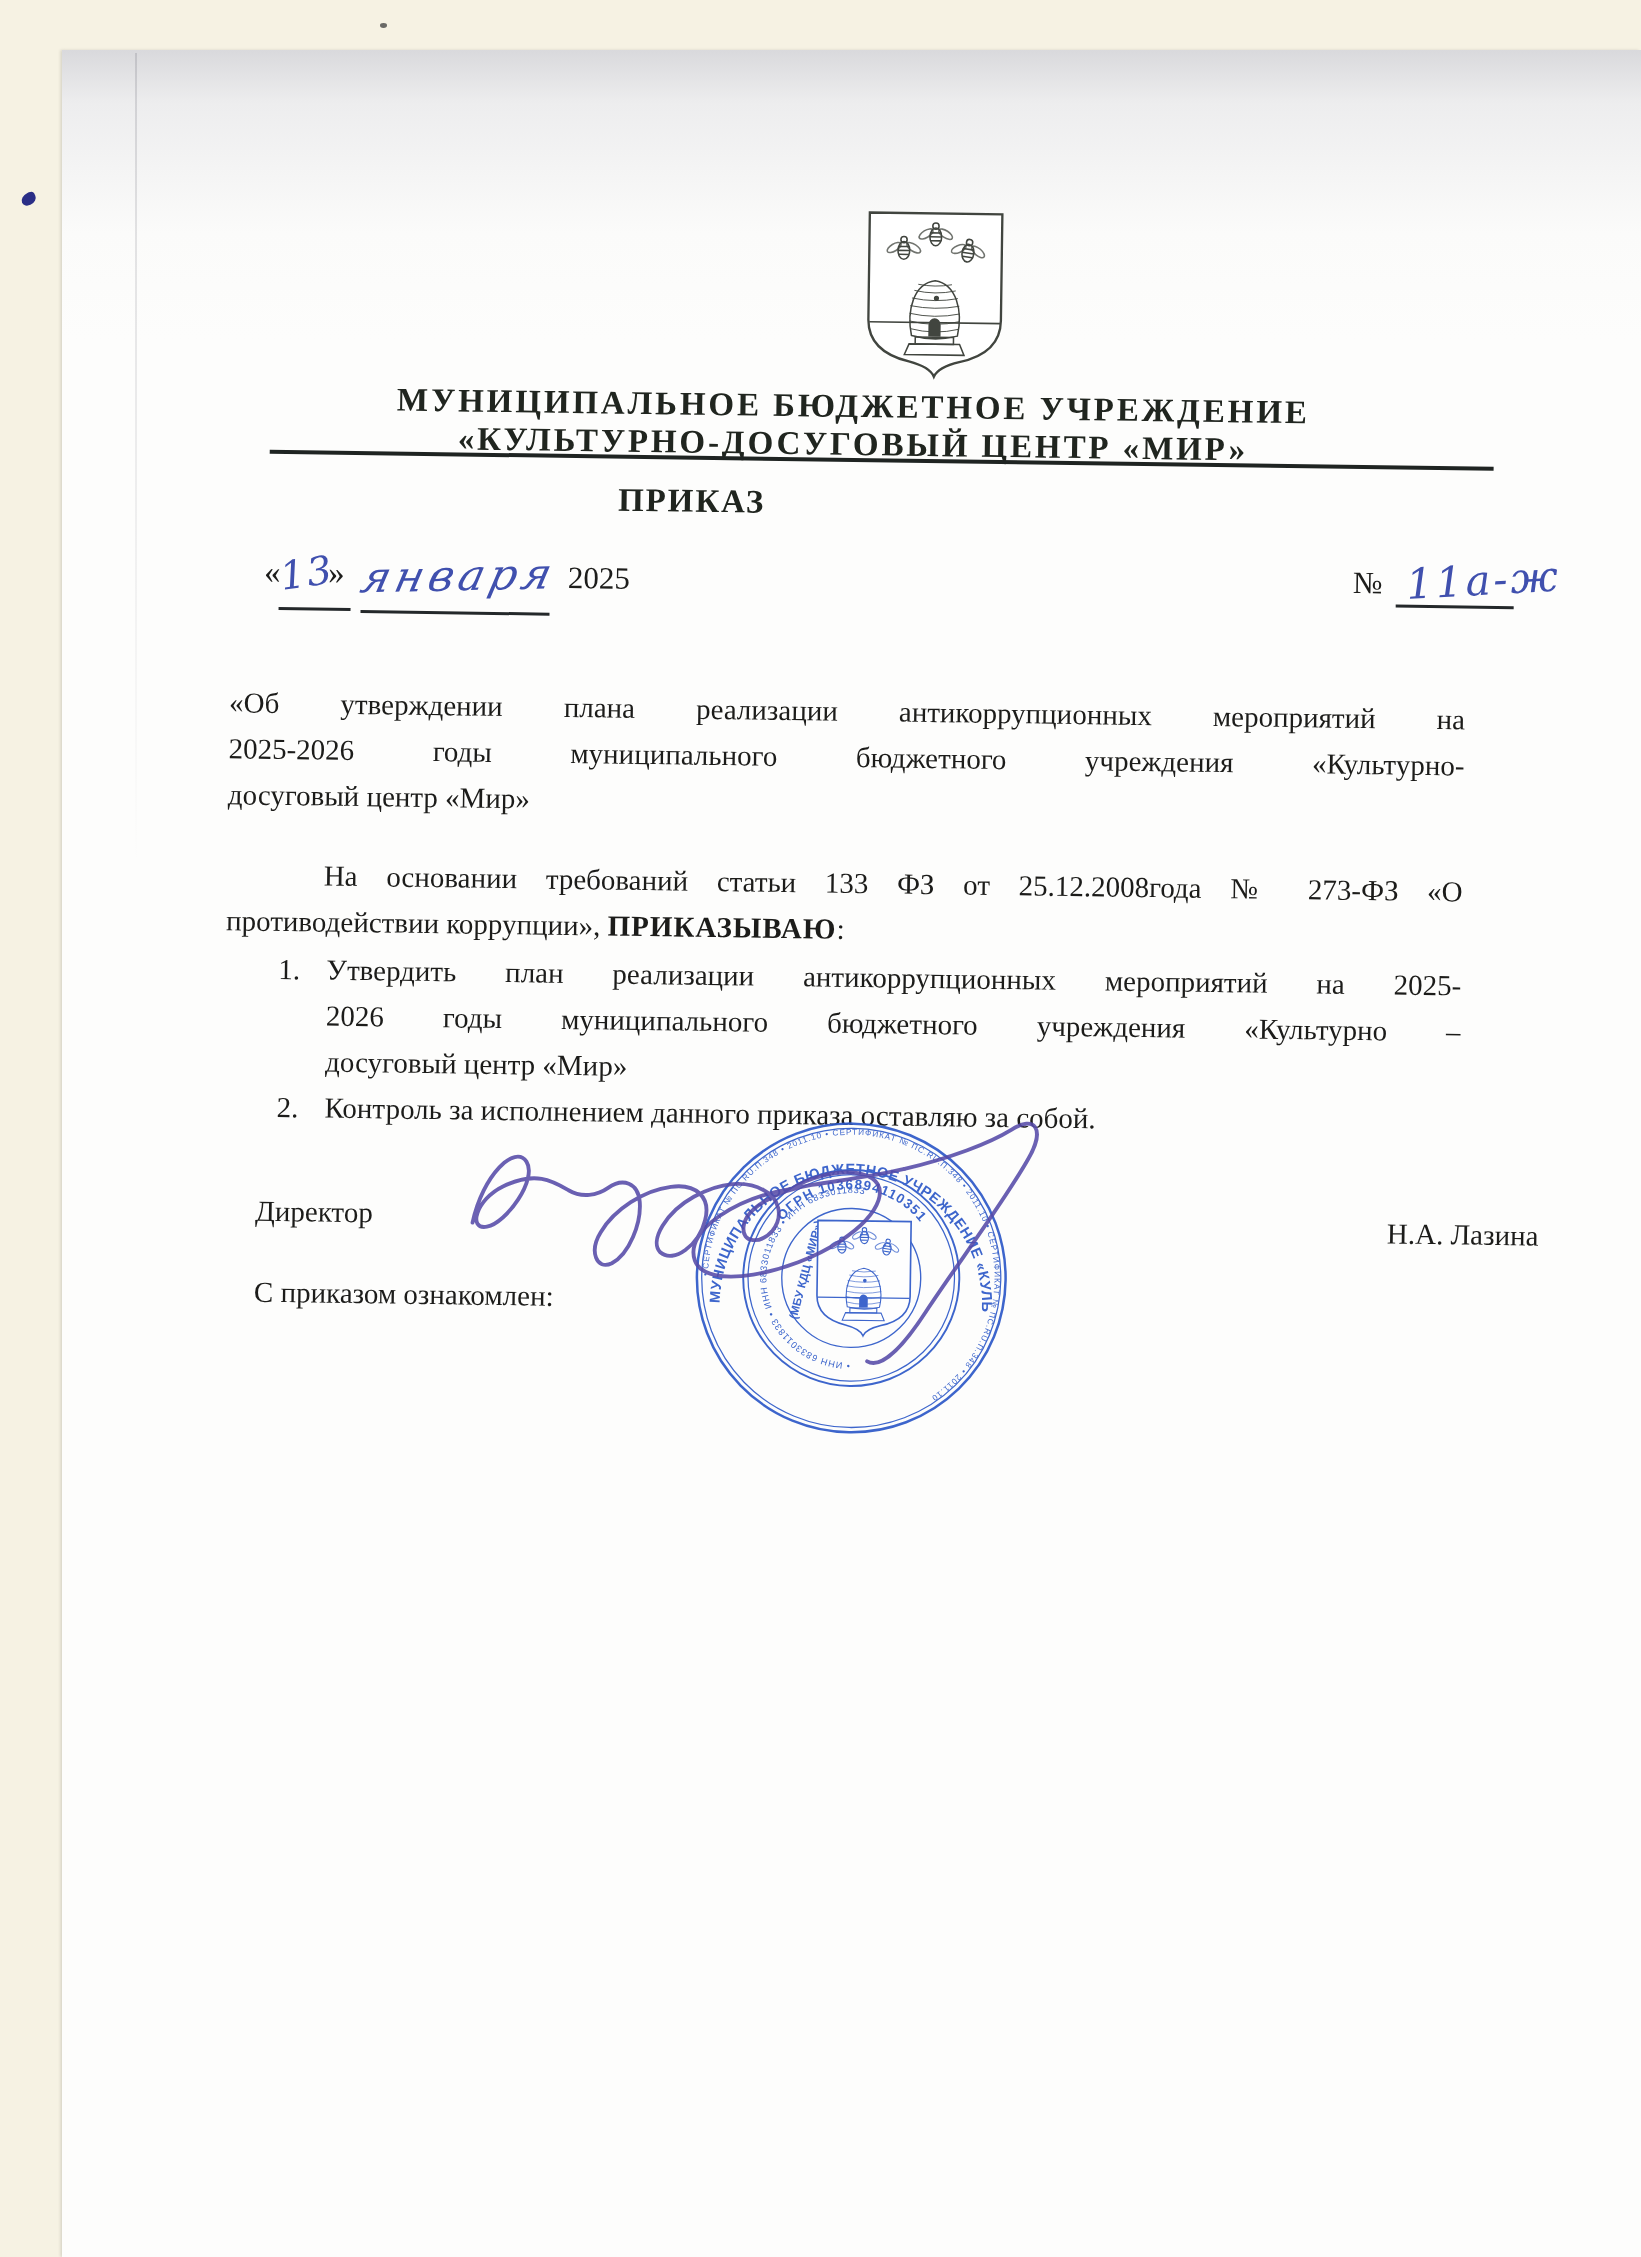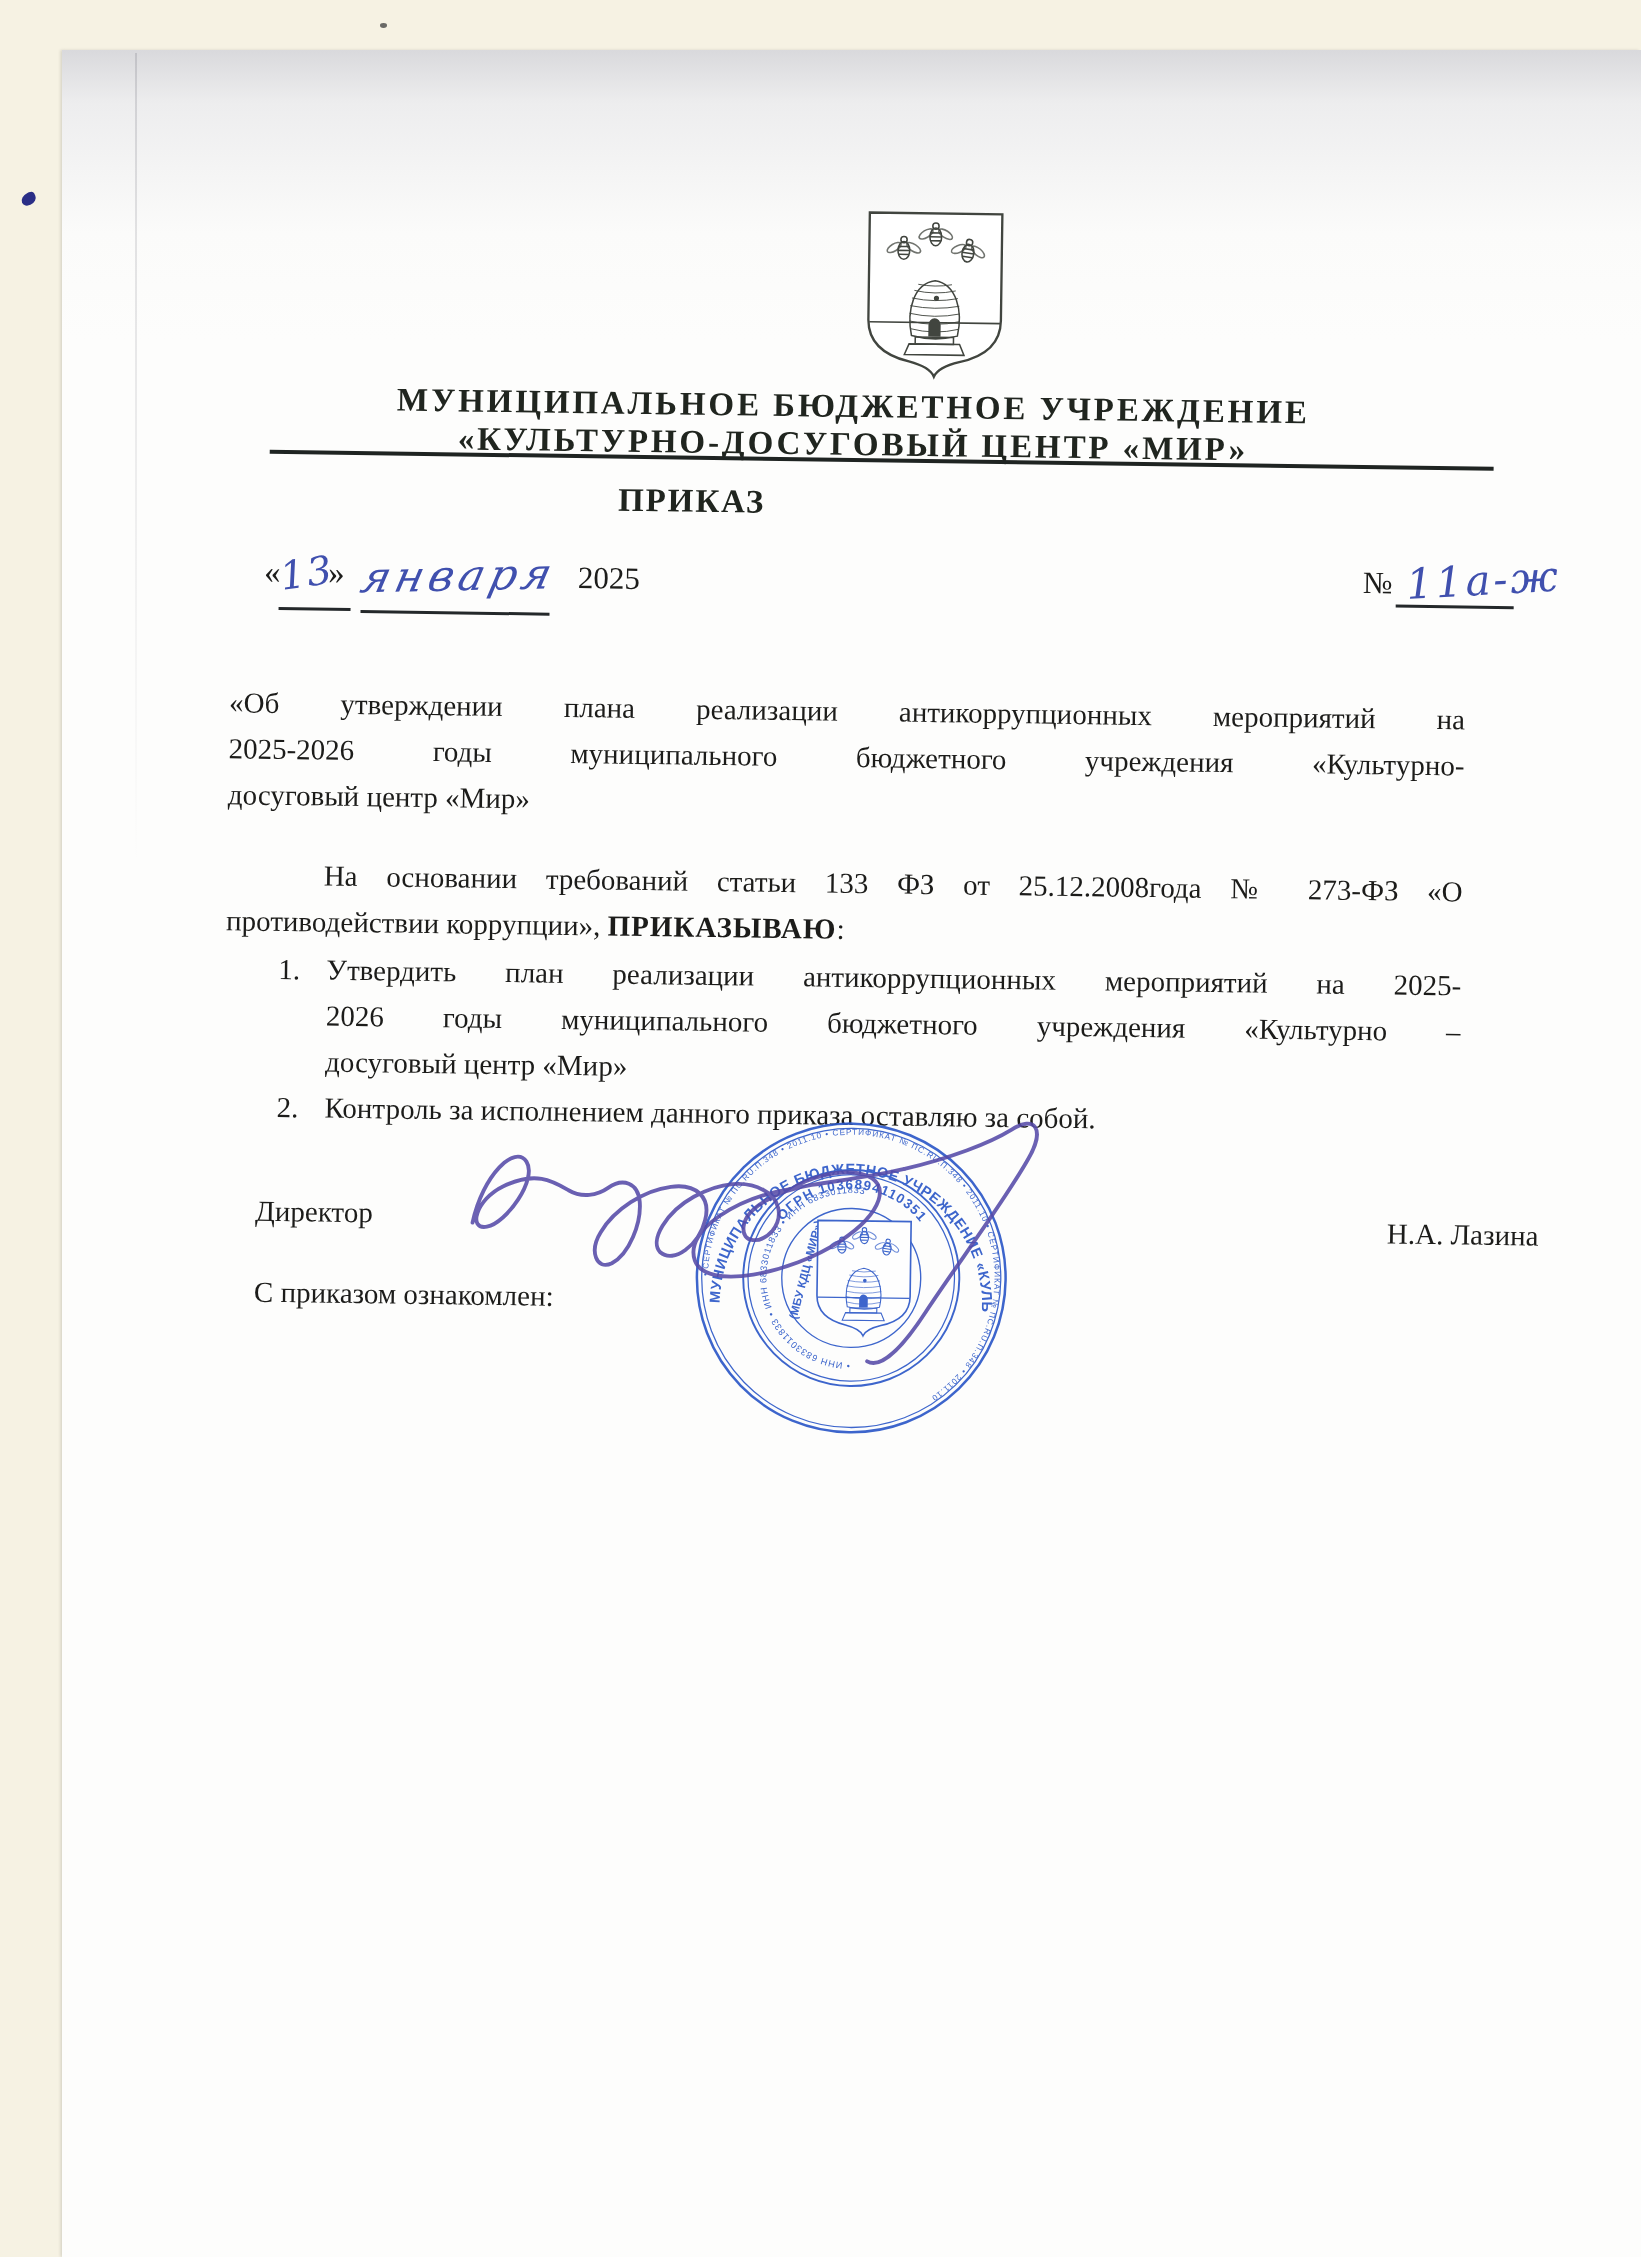--- a/index.html
+++ b/index.html
@@ -41,21 +41,21 @@
   .cont{padding-left:48px;}
   .inum{display:inline-block;width:48px;}
   b.order{letter-spacing:1px;}
 
   .hand{font-family:"DejaVu Serif",serif;font-style:italic;color:#4050ae;}
   .hand-day{left:286px;top:548px;font-size:39px;transform:rotate(-9deg);letter-spacing:1.9px;}
   .hand-month{left:369px;top:546px;font-size:43px;letter-spacing:4.8px;transform:skewX(-14deg) rotate(-2deg);}
   .hand-num{left:1412px;top:537px;font-size:42px;letter-spacing:2.9px;transform:rotate(-4deg);}
   .dq{font-size:33px;}
   .u-line{position:absolute;height:2.9px;background:#24282a;}
-  .printed{font-size:31px;margin-left:10px;}
+  .printed{font-size:31px;}
 
   .sig-svg{left:415px;top:1081px;}
   .stamp-svg{left:703px;top:1104px;color:#2d59c8;}
   .emblem-svg{left:867px;top:198px;color:#41453f;}
   svg text{font-family:"Liberation Sans","DejaVu Sans",sans-serif;}
 </style>
 </head>
 <body>
 
 <svg width="0" height="0" style="position:absolute">

